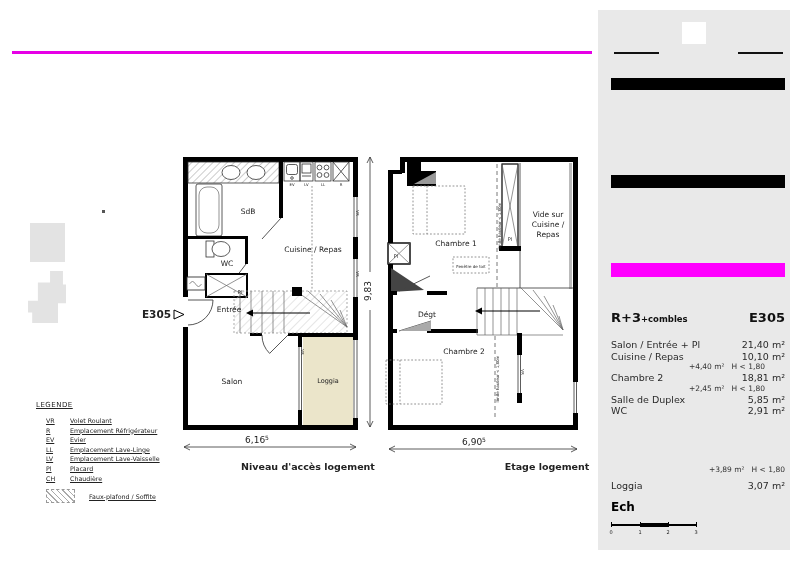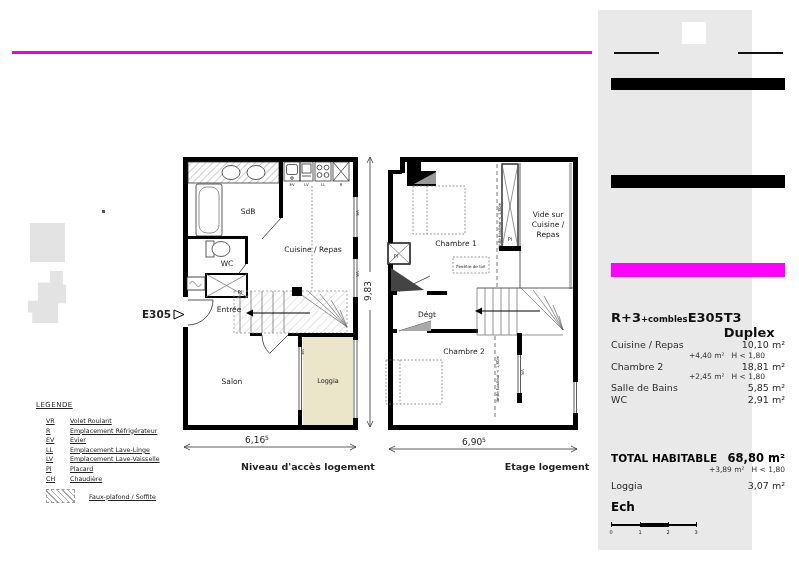--- a/index.html
+++ b/index.html
@@ -32,21 +32,21 @@
   .leaf{stroke:#444;stroke-width:0.9;fill:none;}
   
   #legend{left:36px;top:401px;width:170px;font-size:6.3px;color:#222;text-decoration:underline;}
   #legend .ltitle{font-size:7px;letter-spacing:0.5px;margin-bottom:7px;}
   .lrow{display:flex;line-height:9.6px;}
   .lrow .abbr{width:24px;margin-left:10px;}
   #hatch-row{display:flex;align-items:center;margin-top:6px;margin-left:10px;}
   #hatch-swatch{width:27px;height:12px;margin-right:14px;border:1px dashed #999;
     background:repeating-linear-gradient(45deg,transparent 0 3px,#aaa 3px 4px);}
   
-  #panel{left:598px;top:10px;width:154px;height:540px;background:#e9e9e9;}
+  #panel{left:598px;top:10px;width:192px;height:540px;background:#e9e9e9;}
   #panel .bar{position:absolute;left:13px;width:174px;background:#000;}
   #panel #bar-magenta{background:#ff00ff;}
   #phead{position:absolute;left:13px;top:300px;width:174px;display:flex;justify-content:space-between;align-items:baseline;font-weight:bold;font-size:13px;color:#111;}
   #phead .sub{font-size:8.5px;}
   #prows{position:absolute;left:13px;top:329px;width:174px;font-size:9.5px;color:#2a2a2a;}
   .prow{display:flex;justify-content:space-between;height:11.5px;}
   .psub{display:flex;justify-content:flex-end;gap:7px;font-size:7.5px;height:10px;padding-right:20px;color:#333;}
   #ptotal{position:absolute;left:13px;top:441px;width:174px;display:flex;justify-content:space-between;align-items:baseline;font-weight:bold;color:#000;}
   #ptotal .tl{font-size:10.5px;}
   #ptotal .tv{font-size:11.5px;}
@@ -349,54 +349,53 @@
     <div class="abs" style="left:84px;top:12px;width:24px;height:22px;background:#fff;"></div>
     <div class="abs" style="left:16px;top:42px;width:45px;height:1.5px;background:#111;"></div>
     <div class="abs" style="left:140px;top:42px;width:45px;height:1.5px;background:#111;"></div>
     <div class="bar" style="top:68px;height:12px;"></div>
     <div class="bar" style="top:165px;height:13px;"></div>
     <div class="bar" id="bar-magenta" style="top:253px;height:14px;"></div>
 
     <div id="phead">
       <span><span>R+3</span><span class="sub">+combles</span></span>
       <span>E305</span>
-      <span>T3 Duplex</span>
     </div>
 
     <div id="prows">
+      <div class="prow">
+          <span>Salon / Entrée + Pl</span>
+          <span>21,40 m²</span>
+        </div>
       <div class="prow">
           <span>Cuisine / Repas</span>
           <span>10,10 m²</span>
         </div>
       <div class="psub">
           <span>+4,40 m²</span>
           <span>H &lt; 1,80</span>
         </div>
       <div class="prow">
           <span>Chambre 2</span>
           <span>18,81 m²</span>
         </div>
       <div class="psub">
           <span>+2,45 m²</span>
           <span>H &lt; 1,80</span>
         </div>
       <div class="prow">
-          <span>Salle de Bains</span>
+          <span>Salle de Duplex</span>
           <span>5,85 m²</span>
         </div>
       <div class="prow">
           <span>WC</span>
           <span>2,91 m²</span>
         </div>
     </div>
 
-    <div id="ptotal">
-      <span class="tl">TOTAL HABITABLE</span>
-      <span class="tv">68,80 m²</span>
-    </div>
     <div id="ptotalsub" class="psub">
       <span>+3,89 m²</span>
       <span>H &lt; 1,80</span>
     </div>
 
     <div id="ploggia">
       <span>Loggia</span>
       <span>3,07 m²</span>
     </div>
 

